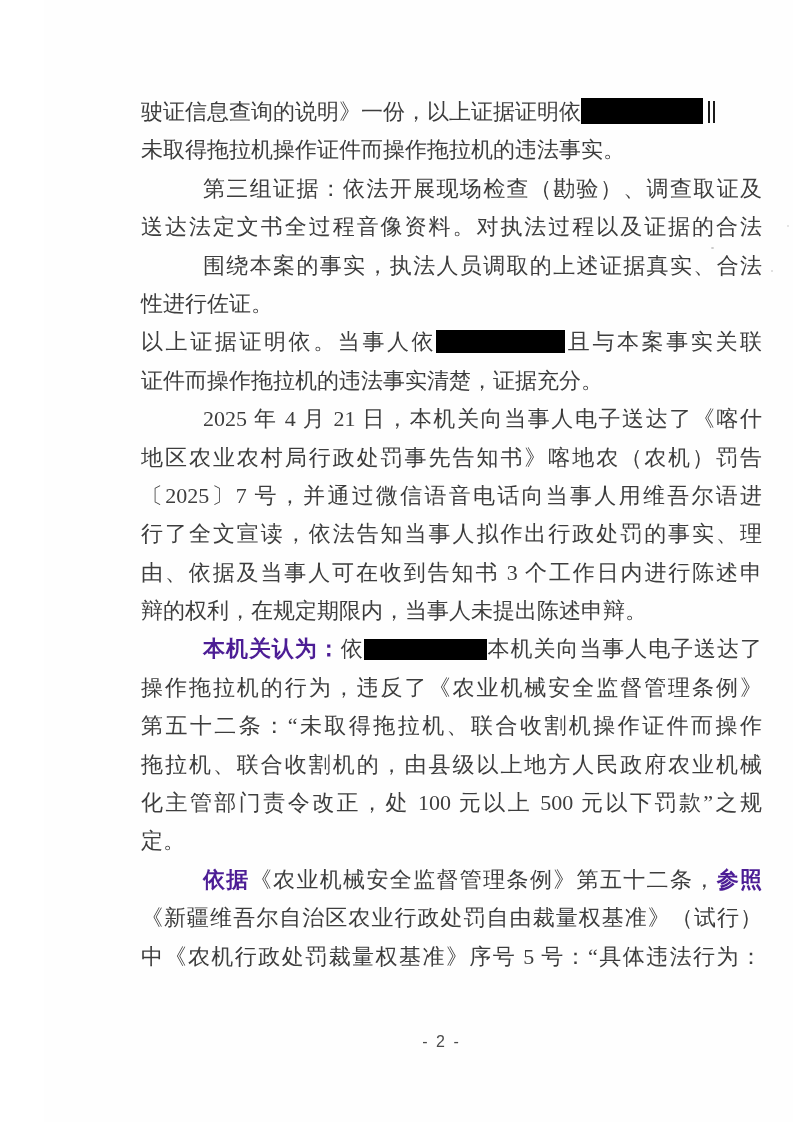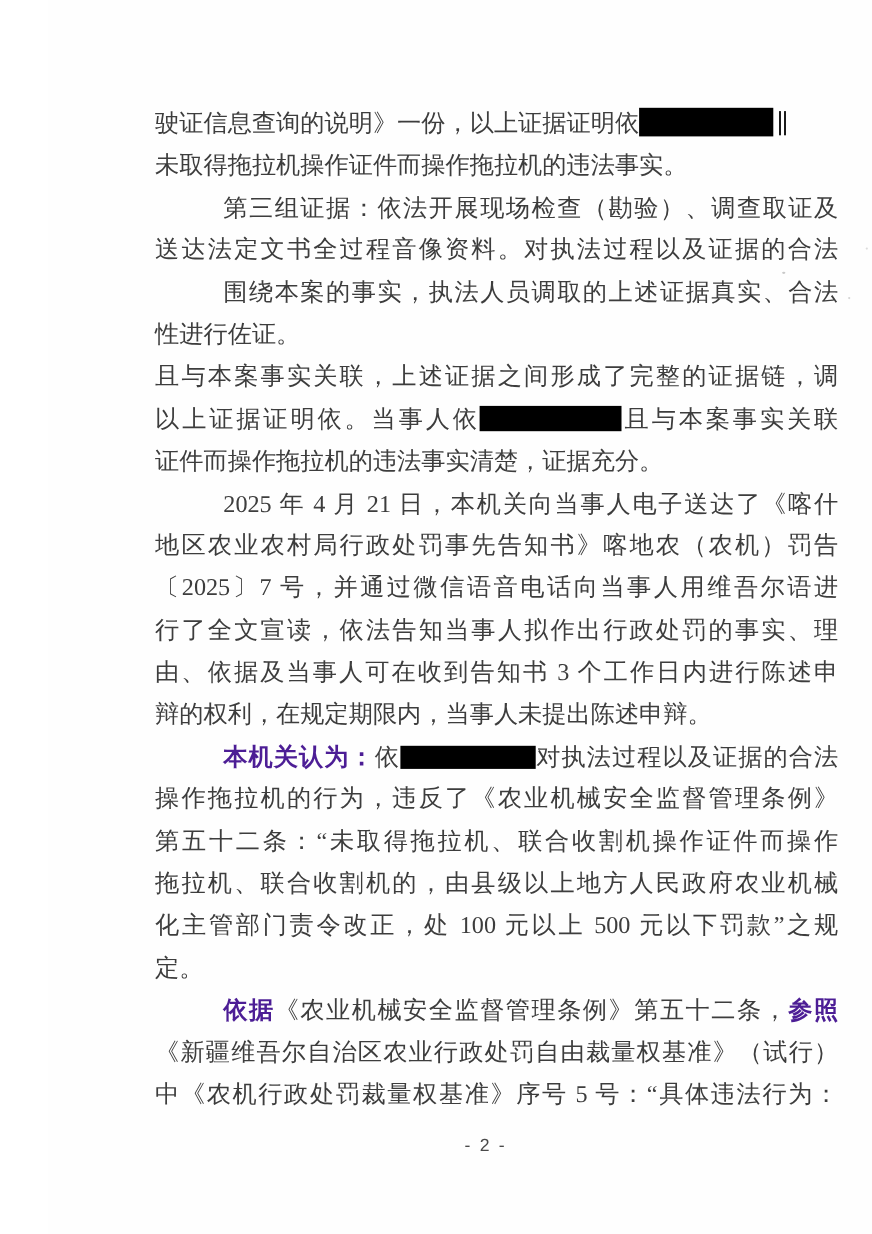--- a/index.html
+++ b/index.html
@@ -85,39 +85,38 @@
     <div class="ln"><span>未取得拖拉机操作证件而操作拖拉机的违法事实。</span></div>
 
     <div class="ln just indent"><span>第三组证据：依法开展现场检查（勘验）、调查取证及</span></div>
 
     <div class="ln just"><span>送达法定文书全过程音像资料。对执法过程以及证据的合法</span></div>
 
     <div class="ln just indent"><span>围绕本案的事实，执法人员调取的上述证据真实、合法</span></div>
 
     <div class="ln"><span>性进行佐证。</span></div>
 
-    <div class="ln just"><span>且与本案事实关联，上述证据之间形成了完整的证据链，调</span></div>
 
     <div class="ln just"><span>以上证据证明依。当事人依</span><span class="redact r2"></span><span>且与本案事实关联</span></div>
 
     <div class="ln"><span>证件而操作拖拉机的违法事实清楚，证据充分。</span></div>
 
     <div class="ln just indent"><span>2025 年 4 月 21 日，本机关向当事人电子送达了《喀什</span></div>
 
     <div class="ln just"><span>地区农业农村局行政处罚事先告知书》喀地农（农机）罚告</span></div>
 
     <div class="ln just"><span>〔2025〕7 号，并通过微信语音电话向当事人用维吾尔语进</span></div>
 
     <div class="ln just"><span>行了全文宣读，依法告知当事人拟作出行政处罚的事实、理</span></div>
 
     <div class="ln just"><span>由、依据及当事人可在收到告知书 3 个工作日内进行陈述申</span></div>
 
     <div class="ln"><span>辩的权利，在规定期限内，当事人未提出陈述申辩。</span></div>
 
-    <div class="ln just indent"><b class="bd">本机关认为：</b><span>依</span><span class="redact r3"></span><span>对执法过程以及证据的合法</span></div>
+    <div class="ln just indent"><b class="bd">本机关认为：</b><span>依</span><span class="redact r3"></span><span>本机关向当事人电子送达了</span></div>
 
     <div class="ln just"><span>操作拖拉机的行为，违反了《农业机械安全监督管理条例》</span></div>
 
     <div class="ln just"><span>第五十二条：“未取得拖拉机、联合收割机操作证件而操作</span></div>
 
     <div class="ln just"><span>拖拉机、联合收割机的，由县级以上地方人民政府农业机械</span></div>
 
     <div class="ln just"><span>化主管部门责令改正，处 100 元以上 500 元以下罚款”之规</span></div>
 
     <div class="ln"><span>定。</span></div>

